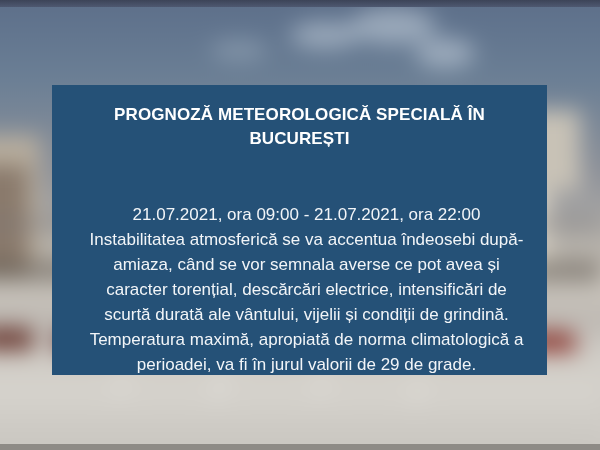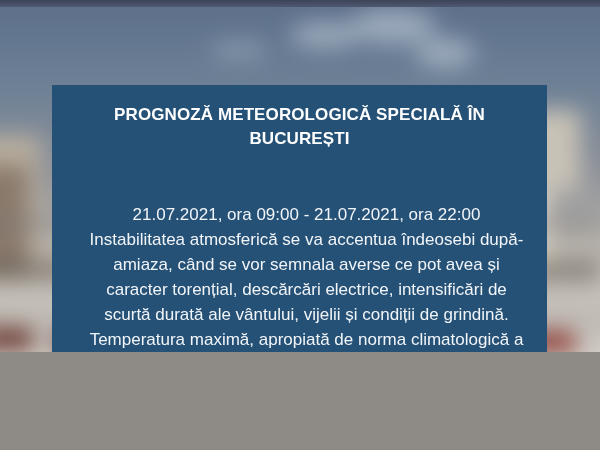--- a/index.html
+++ b/index.html
@@ -10,21 +10,21 @@
     width: 600px;
     height: 450px;
     overflow: hidden;
     font-family: "Liberation Sans", sans-serif;
     background: #8e8b86;
   }
 
   .screenshot {
     position: relative;
     width: 600px;
-    height: 352px;
+    height: 444px;
     overflow: hidden;
   }
 
   
   .photo {
     position: absolute;
     inset: -40px;
     filter: blur(11px);
   }
 

